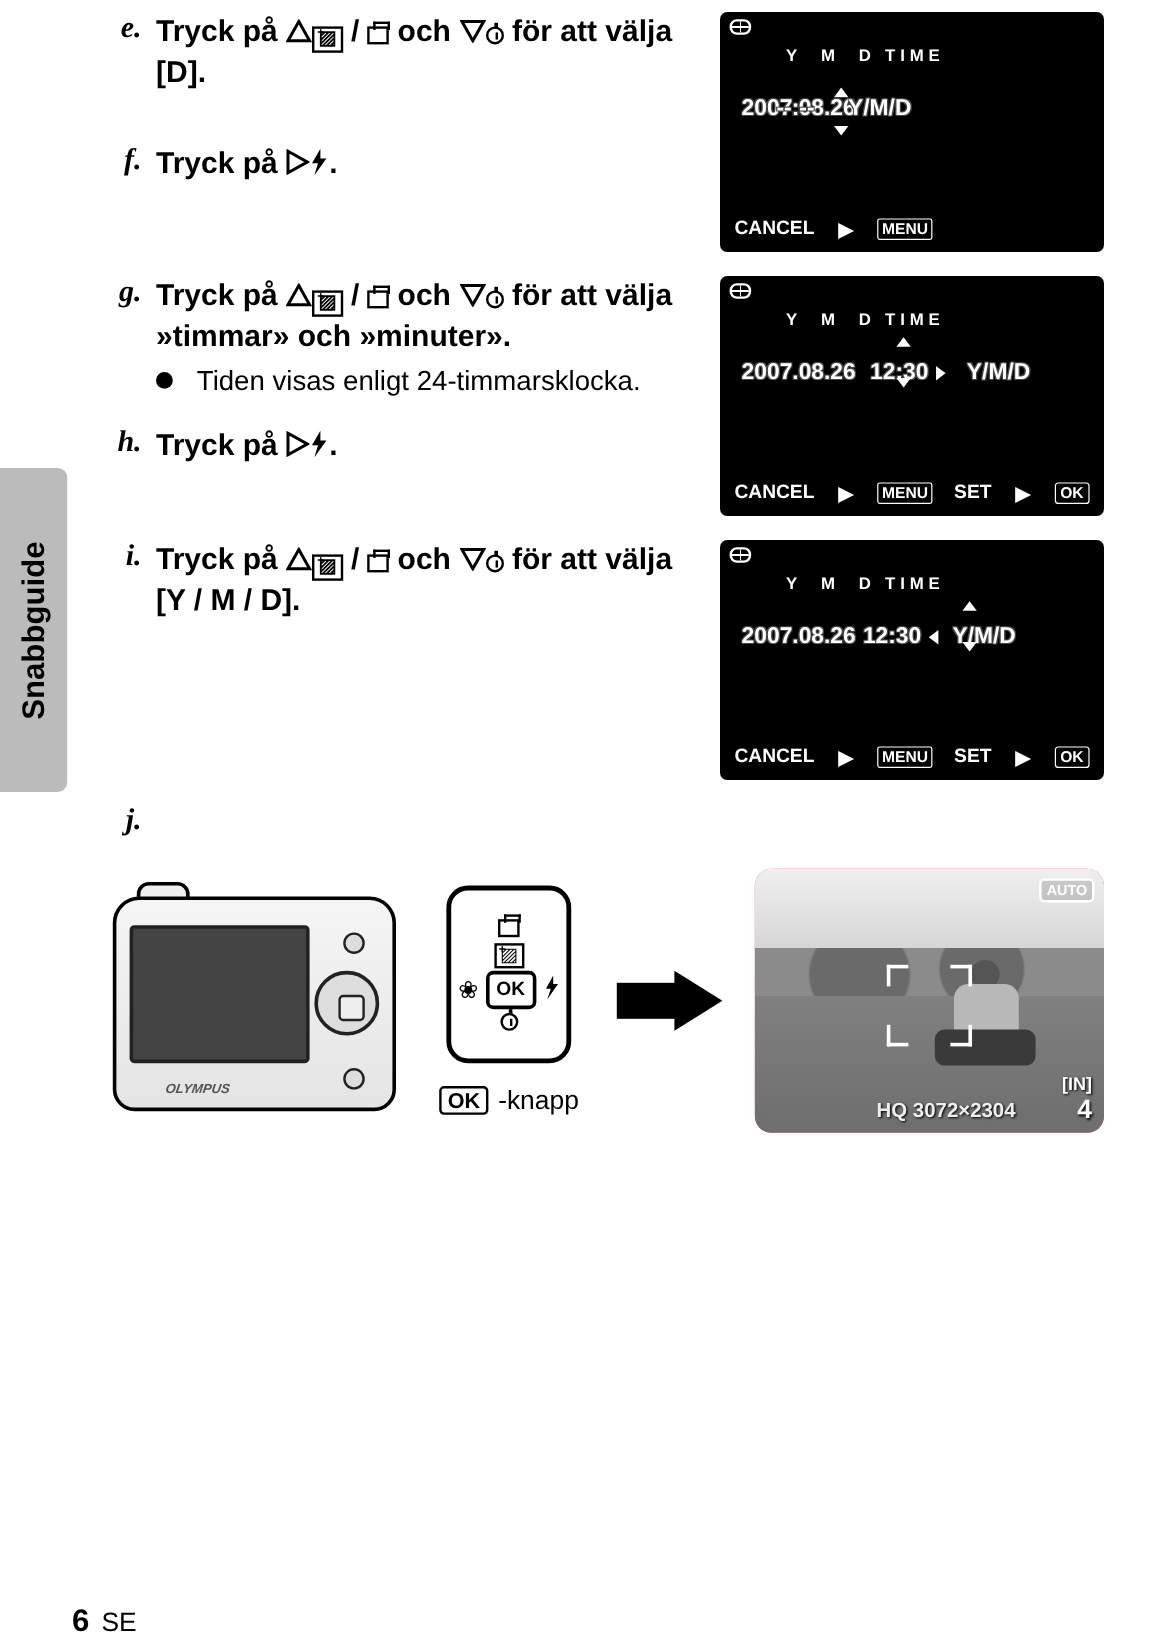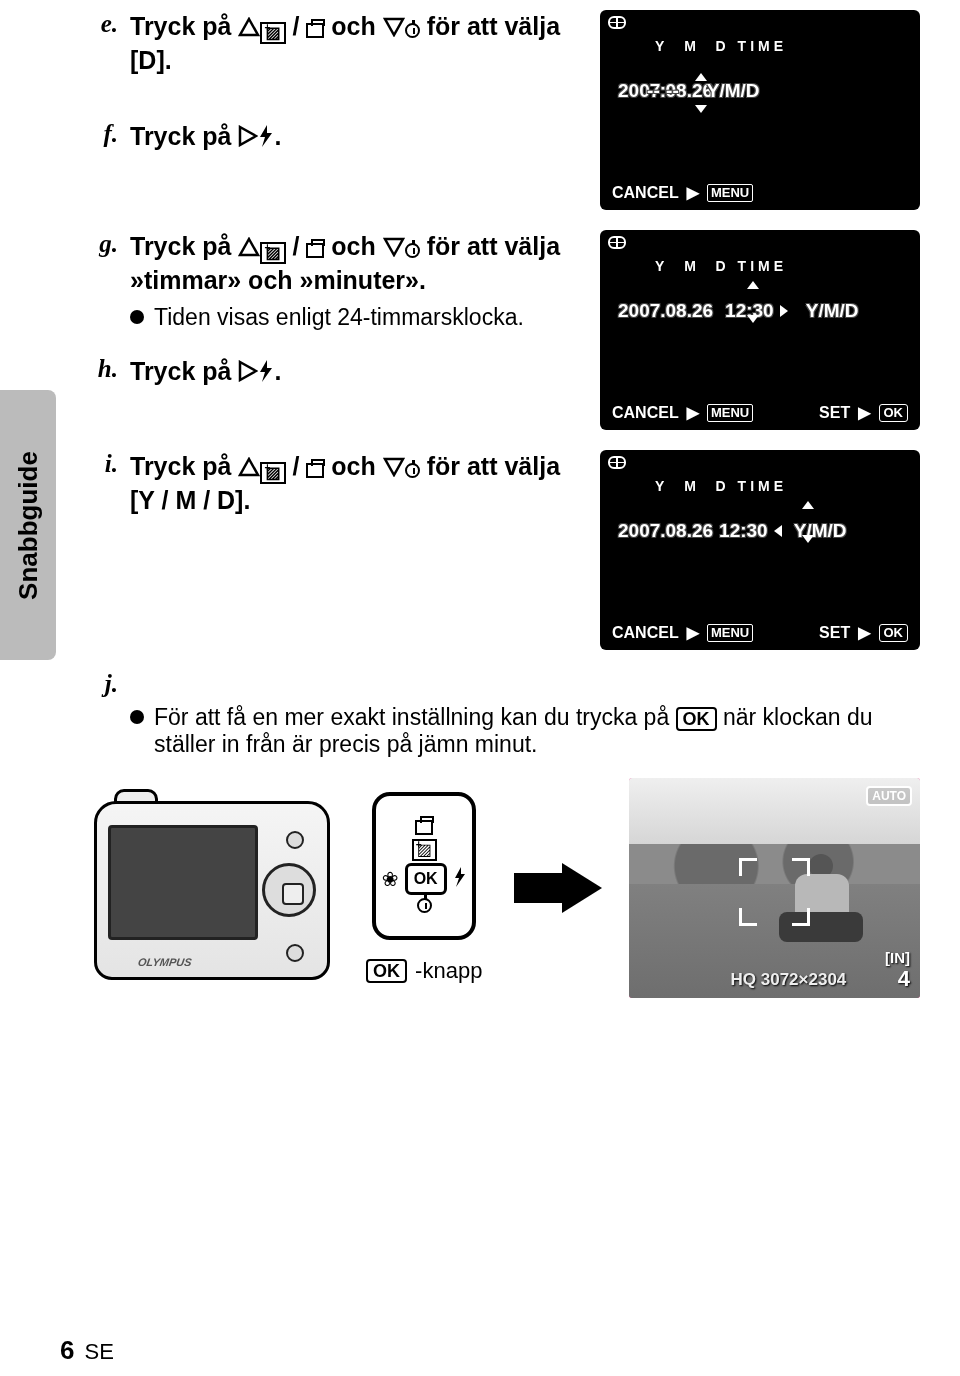--- a/index.html
+++ b/index.html
@@ -27,21 +27,21 @@
   }
 
   .row { display: flex; gap: 28px; margin-bottom: 20px; }
   .left-col { flex: 1; }
   .right-col { flex: 0 0 320px; }
 
   .step { display: flex; gap: 12px; margin-bottom: 6px; }
   .step-letter { font-weight: bold; font-style: italic; font-size: 25px; min-width: 28px; text-align: right; font-family: Georgia, 'Times New Roman', serif; }
   .step-text { font-weight: bold; font-size: 25px; line-height: 1.35; }
 
-  .bullet-line { display: flex; gap: 10px; margin-left: 40px; font-size: 23px; margin-top: 4px; }
+  .bullet-line { display: flex; gap: 20px; margin-left: 40px; font-size: 23px; margin-top: 4px; }
   .bullet-dot { width: 14px; height: 14px; background: #000; border-radius: 50%; margin-top: 6px; flex: 0 0 14px; }
   .tri-outline { display:inline-block; vertical-align:-2px; }
   .ok-box {
     display: inline-flex; border: 2px solid #000; border-radius: 4px; padding: 1px 5px;
     font-size: 18px; font-weight: bold; vertical-align: middle; line-height: 1;
     background: #fff;
   }
   .menu-box {
     display: inline-block; border: 1.5px solid #fff; padding: 0 3px; font-size: 13px;
     color: #fff; vertical-align: middle; line-height: 1.2; border-radius: 2px;
@@ -66,21 +66,21 @@
   }
   .lcd .date-row { position: absolute; top: 70px; left: 18px; display: flex; align-items: center; gap: 6px; font-size: 19px; }
   .date-outline { text-shadow: -1px -1px 0 #444, 1px -1px 0 #444, -1px 1px 0 #444, 1px 1px 0 #444; }
   .tri-up-sm { width: 0; height: 0; border-left: 6px solid transparent; border-right: 6px solid transparent; border-bottom: 8px solid #fff; }
   .tri-down-sm { width: 0; height: 0; border-left: 6px solid transparent; border-right: 6px solid transparent; border-top: 8px solid #fff; }
   .tri-left-sm { width: 0; height: 0; border-top: 6px solid transparent; border-bottom: 6px solid transparent; border-right: 8px solid #fff; display:inline-block; }
   .tri-right-sm { width: 0; height: 0; border-top: 6px solid transparent; border-bottom: 6px solid transparent; border-left: 8px solid #fff; display:inline-block; }
   .ud-group { display:inline-flex; flex-direction:column; align-items:center; gap:2px; vertical-align:middle; }
 
   .lcd .footer { position: absolute; bottom: 8px; left: 12px; right: 12px; display: flex; justify-content: space-between; align-items: center; font-size: 16px; }
-  .lcd .footer .left, .lcd .footer .right { display:flex; align-items:flex-end; gap:8px; }
+  .lcd .footer .left, .lcd .footer .right { display:flex; align-items:flex-start; gap:20px; }
   .arrow-r { font-size: 16px; }
 
   
   .illus-row { display:flex; align-items:center; gap:30px; margin-top: 20px; }
   .camera {
     width: 260px; height: 195px; position: relative;
   }
   .camera .body {
     position:absolute; inset: 10px 4px 6px 4px;
     border: 3px solid #000; border-radius: 22px 22px 18px 18px;
@@ -126,21 +126,21 @@
   .dpad-zoom .side { font-size: 20px; }
   .okknapp { display:flex; align-items:center; gap:8px; margin-top: 6px; font-size:22px; }
 
   .big-arrow {
     width: 90px; height: 50px; position: relative;
   }
   .big-arrow .shaft { position:absolute; top:10px; left:0; width:50px; height:30px; background:#000; }
   .big-arrow .head { position:absolute; top:0; left:48px; width:0; height:0; border-top:25px solid transparent; border-bottom:25px solid transparent; border-left:40px solid #000; }
 
   .photo {
-    width: 310px; height: 220px; position: relative; border-radius: 3px; overflow: hidden;
+    width: 310px; height: 220px; position: relative; border-radius: 14px; overflow: hidden;
     background: #ec4899;
   }
   .photo .sky { position:absolute; inset:0 0 62% 0; background: linear-gradient(#efefef, #cfcfcf); }
   .photo .fol  { position:absolute; top:30%; left:0; right:0; height:20%; background: radial-gradient(circle at 30% 50%, #6a6a6a 20%, transparent 21%), radial-gradient(circle at 65% 40%, #6a6a6a 18%, transparent 19%), #8b8b8b; }
   .photo .grass { position:absolute; inset:48% 0 0 0; background: linear-gradient(#808080, #6e6e6e); }
   .photo .person {
     position:absolute; top: 76px; left: 150px; width: 90px; height: 92px;
   }
   .photo .person .head { position:absolute; top:0; left:30px; width:24px; height:24px; background:#555; border-radius:50%; }
   .photo .person .torso { position:absolute; top:20px; left:16px; width:54px; height:44px; background:#b8b8b8; border-radius: 12px 12px 6px 6px; }
@@ -352,28 +352,20 @@
           </div>
       </div>
     </div>
   </div>
 </div>
 
 <div class="row">
   <div class="left-col" style="flex: 1 1 100%;">
     <div class="step">
       <div class="step-letter">j.</div>
-    </div>
-    <div class="bullet-line">
-      <div class="bullet-dot"></div>
-      <div>
-        <span>För att få en mer exakt inställning kan du trycka på</span>
-        <span class="ok-box">OK</span>
-        <span>när klockan du ställer in från är precis på jämn minut.</span>
-      </div>
     </div>
   </div>
 </div>
 
 <div class="illus-row">
   <div class="camera">
     <div class="shutter"></div>
     <div class="body"></div>
     <div class="screen"></div>
     <div class="btn-s"></div>

